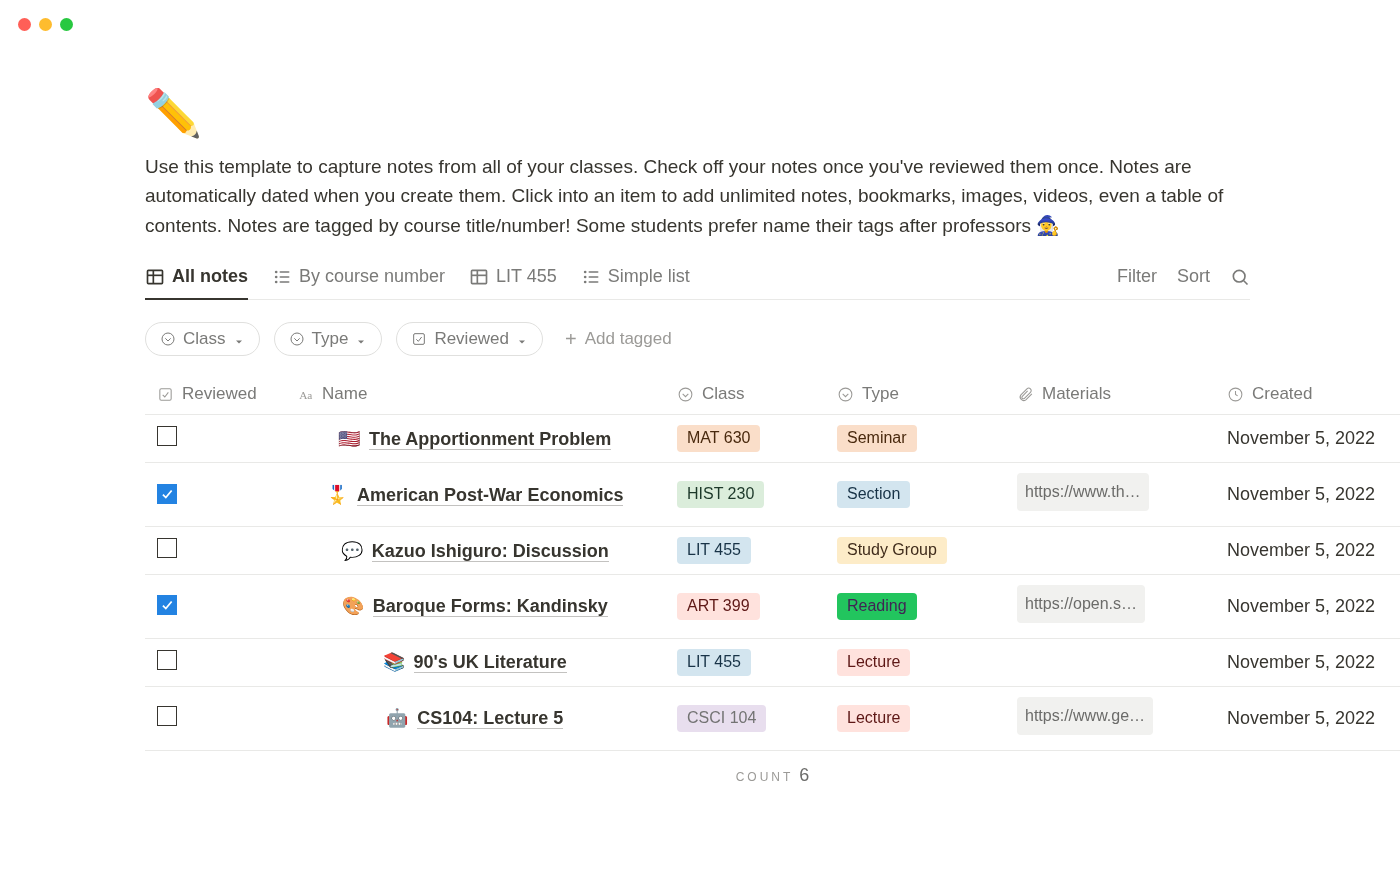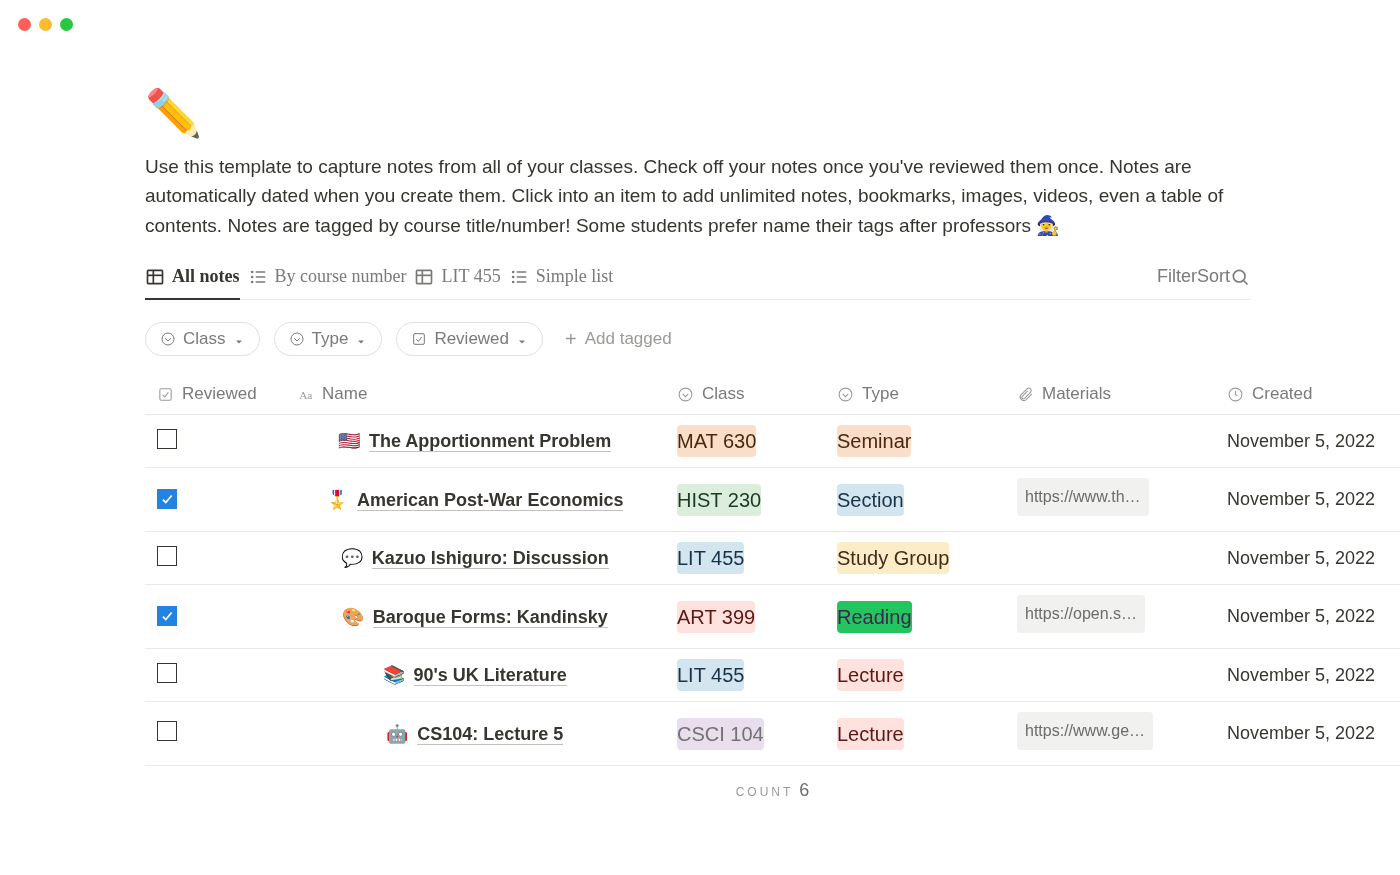--- a/index.html
+++ b/index.html
@@ -55,41 +55,41 @@
       margin-bottom: 40px;
     }
     .tabs-row {
       display: flex;
       align-items: center;
       border-bottom: 1px solid #e9e9e7;
       padding-bottom: 0;
       margin-bottom: 22px;
       width: 1105px;
     }
-    .tabs { display: flex; gap: 8px; flex: 1; font-family: Liberation Serif, serif; }
+    .tabs { display: flex; gap: 24px; flex: 1; }
     .tab {
       display: flex; align-items: center; gap: 7px;
       font-size: 18px; color: #7a7a78;
       padding-bottom: 12px;
       cursor: pointer;
       position: relative;
     }
     .tab.active {
       color: #37352f;
       font-weight: 600;
     }
     .tab.active::after {
       content: "";
       position: absolute;
       bottom: -1px; left: 0; right: 0;
       height: 2px; background: #37352f;
     }
     .tab-icon { width: 20px; height: 20px; display: inline-flex; align-items: center; justify-content: center; }
     .tab-icon svg { width: 20px; height: 20px; fill: currentColor; }
-    .toolbar-right { display: flex; align-items: center; padding-bottom: 12px; }
+    .toolbar-right { display: flex; align-items: center; gap: 20px; padding-bottom: 12px; }
     .toolbar-text { font-size: 18px; color: #7a7a78; cursor: pointer; }
     .search-icon { width: 20px; height: 20px; color: #7a7a78; cursor: pointer; }
     .search-icon svg { width: 20px; height: 20px; stroke: currentColor; fill: none; stroke-width: 2; }
     .filters-row { display: flex; align-items: center; gap: 14px; margin-bottom: 18px; }
     .filter-pill {
       display: flex; align-items: center; gap: 7px;
       border: 1px solid #e0e0de;
       border-radius: 20px;
       padding: 6px 14px;
       font-size: 17px;
@@ -148,23 +148,23 @@
     }
     .checkbox.checked svg { width: 14px; height: 14px; stroke: #fff; stroke-width: 3; fill: none; }
     .row-icon { margin-right: 8px; font-size: 18px; }
     .row-name {
       font-weight: 600;
       border-bottom: 1px solid rgba(55,53,47,0.3);
       cursor: pointer;
     }
     .tag {
       display: inline-block;
-      padding: 3px 0;
+      padding: 3px 10px;
       border-radius: 4px;
-      font-size: 20px;
+      font-size: 16px;
       line-height: 1.3;
     }
     .material-link {
       display: inline-block;
       background: #f1f1ef;
       padding: 10px 8px;
       border-radius: 4px;
       color: #6b6b69;
       font-size: 16px;
       max-width: 180px;

